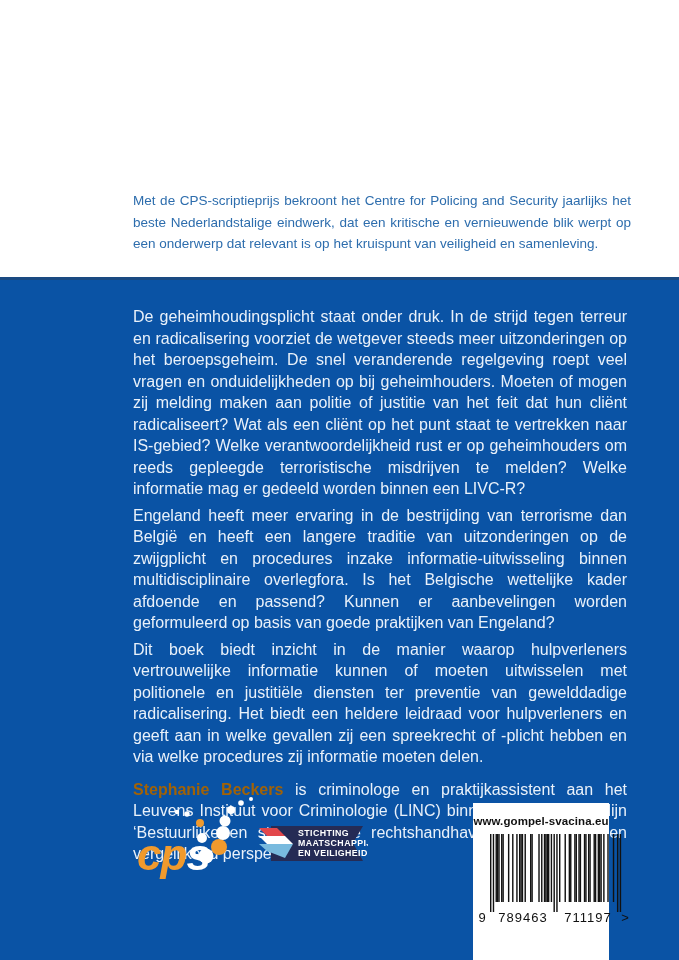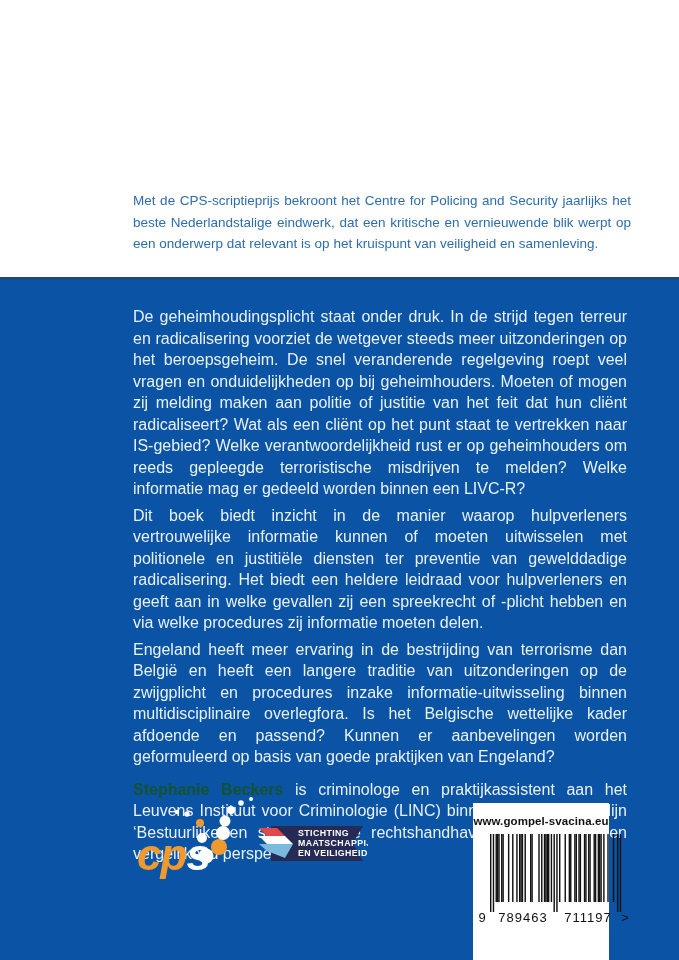--- a/index.html
+++ b/index.html
@@ -9,21 +9,21 @@
   .intro{position:absolute;left:133px;top:190px;width:498px;margin:0;
          color:#2d6dad;font-size:13.5px;line-height:21.5px;text-align:justify;}
 
   .panel{position:absolute;left:0;top:277px;width:679px;height:683px;
          background:#0a53a5;border-top:3px solid #1a4a82;box-sizing:border-box;}
 
   .synopsis{position:absolute;left:133px;top:306px;width:494px;color:#e9f1fa;
             font-size:16px;line-height:21.5px;text-align:justify;}
   .synopsis p{margin:0 0 5px 0;}
   .synopsis p.author{margin-top:11px;}
-  .synopsis strong{font-weight:bold;color:#14532d;}
+  .synopsis strong{font-weight:bold;color:#a16207;}
 
   .cps-logo{position:absolute;left:134px;top:790px;}
   .smv-logo{position:absolute;left:256px;top:820px;}
 
   .barcode-box{position:absolute;left:473px;top:803px;width:136px;height:157px;
                background:#ffffff;}
   .bc-url{margin-top:12px;text-align:center;font-size:11.5px;font-weight:bold;
           color:#111111;letter-spacing:0.1px;}
   .bc-svg{display:block;margin:5px auto 0 auto;}
   .bc-digits{font-family:"Liberation Sans",sans-serif;font-size:13px;fill:#111111;}
@@ -32,22 +32,22 @@
 <body>
 
 <div class="page">
 
   <p class="intro">Met de CPS-scriptieprijs bekroont het Centre for Policing and Security jaarlijks het beste Nederlandstalige eindwerk, dat een kritische en vernieuwende blik werpt op een onderwerp dat relevant is op het kruispunt van veiligheid en samenleving.</p>
 
   <div class="panel"></div>
 
   <div class="synopsis">
     <p>De geheimhoudingsplicht staat onder druk. In de strijd tegen terreur en radicalisering voorziet de wetgever steeds meer uitzonderingen op het beroepsgeheim. De snel veranderende regelgeving roept veel vragen en onduidelijkheden op bij geheimhouders. Moeten of mogen zij melding maken aan politie of justitie van het feit dat hun cliënt radicaliseert? Wat als een cliënt op het punt staat te vertrekken naar IS-gebied? Welke verantwoordelijkheid rust er op geheimhouders om reeds gepleegde terroristische misdrijven te melden? Welke informatie mag er gedeeld worden binnen een LIVC-R?</p>
+    <p>Engeland heeft meer ervaring in de bestrijding van terrorisme dan België en heeft een langere traditie van uitzonderingen op de zwijgplicht en procedures inzake informatie-uitwisseling binnen multidisciplinaire overlegfora. Is het Belgische wettelijke kader afdoende en passend? Kunnen er aanbevelingen worden geformuleerd op basis van goede praktijken van Engeland?</p>
     <p>Dit boek biedt inzicht in de manier waarop hulpverleners vertrouwelijke informatie kunnen of moeten uitwisselen met politionele en justitiële diensten ter preventie van gewelddadige radicalisering. Het biedt een heldere leidraad voor hulpverleners en geeft aan in welke gevallen zij een spreekrecht of -plicht hebben en via welke procedures zij informatie moeten delen.</p>
-    <p>Engeland heeft meer ervaring in de bestrijding van terrorisme dan België en heeft een langere traditie van uitzonderingen op de zwijgplicht en procedures inzake informatie-uitwisseling binnen multidisciplinaire overlegfora. Is het Belgische wettelijke kader afdoende en passend? Kunnen er aanbevelingen worden geformuleerd op basis van goede praktijken van Engeland?</p>
     <p class="author"><strong>Stephanie Beckers</strong><span> is criminologe en praktijkassistent aan het Leuvens Instituut voor Criminologie (LINC) binnen de onderzoekslijn ‘Bestuurlijke en strafrechtelijke rechtshandhaving in Europees en vergelijkend perspectief’.</span></p>
   </div>
 
   <div class="cps-logo">
     <svg width="180" height="100" viewBox="0 0 180 100">
       <g>
         <circle cx="43" cy="22" r="2.2" fill="#ffffff"></circle>
         <circle cx="53" cy="24" r="2.7" fill="#ffffff"></circle>
         <circle cx="66" cy="33" r="4" fill="#f09a2d"></circle>
         <circle cx="68" cy="48" r="5" fill="#ffffff"></circle>

